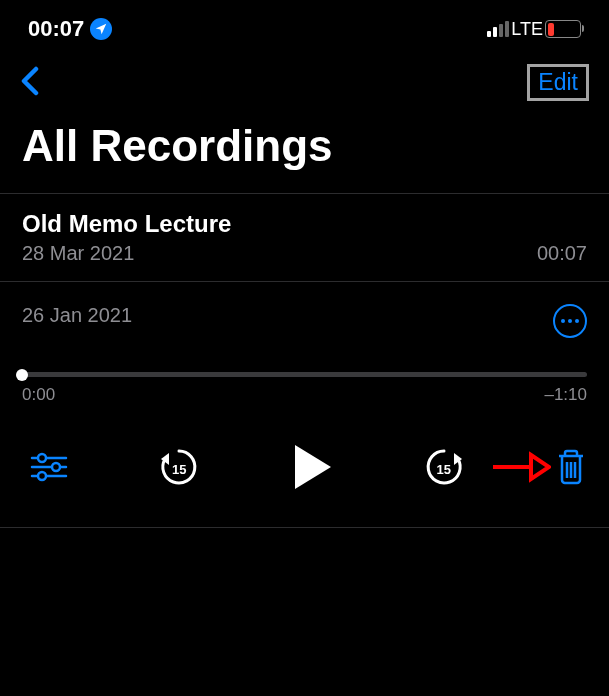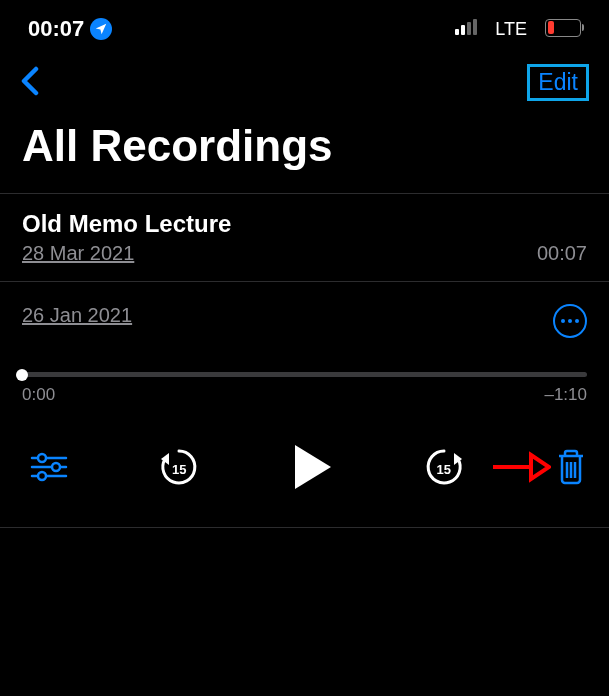--- a/index.html
+++ b/index.html
@@ -35,22 +35,22 @@
       width: 22px;
       height: 22px;
       background: #0a84ff;
       border-radius: 50%;
       display: flex;
       align-items: center;
       justify-content: center;
     }
     .status-right {
       display: flex;
-      align-items: flex-start;
-      gap: 18px;
+      align-items: center;
+      gap: 2px;
     }
     .signal-bars {
       display: flex;
       align-items: flex-end;
       gap: 2px;
       height: 16px;
     }
     .signal-bars div {
       width: 4px;
       background: #666;
@@ -99,21 +99,21 @@
       align-items: center;
       padding: 8px 20px 16px 20px;
     }
     .back-chevron {
       color: #0a84ff;
     }
     .edit-button {
       color: #0a84ff;
       font-size: 23px;
       font-weight: 400;
-      border: 3px solid #0ea5e9;
+      border: 3px solid #a3a3a3;
       padding: 2px 8px;
     }
     
     
     .page-title {
       font-size: 44px;
       font-weight: 700;
       padding: 4px 18px 22px 22px;
     }
     
@@ -136,21 +136,20 @@
       color: #fff;
     }
     .recording-meta {
       display: flex;
       justify-content: space-between;
       margin-top: 4px;
     }
     .recording-date {
       font-size: 20px;
       color: #8e8e93;
-      text-decoration: underline;
     }
     .recording-duration {
       font-size: 20px;
       color: #8e8e93;
     }
     .more-button {
       width: 34px;
       height: 34px;
       border: 2.5px solid #0a84ff;
       border-radius: 50%;

